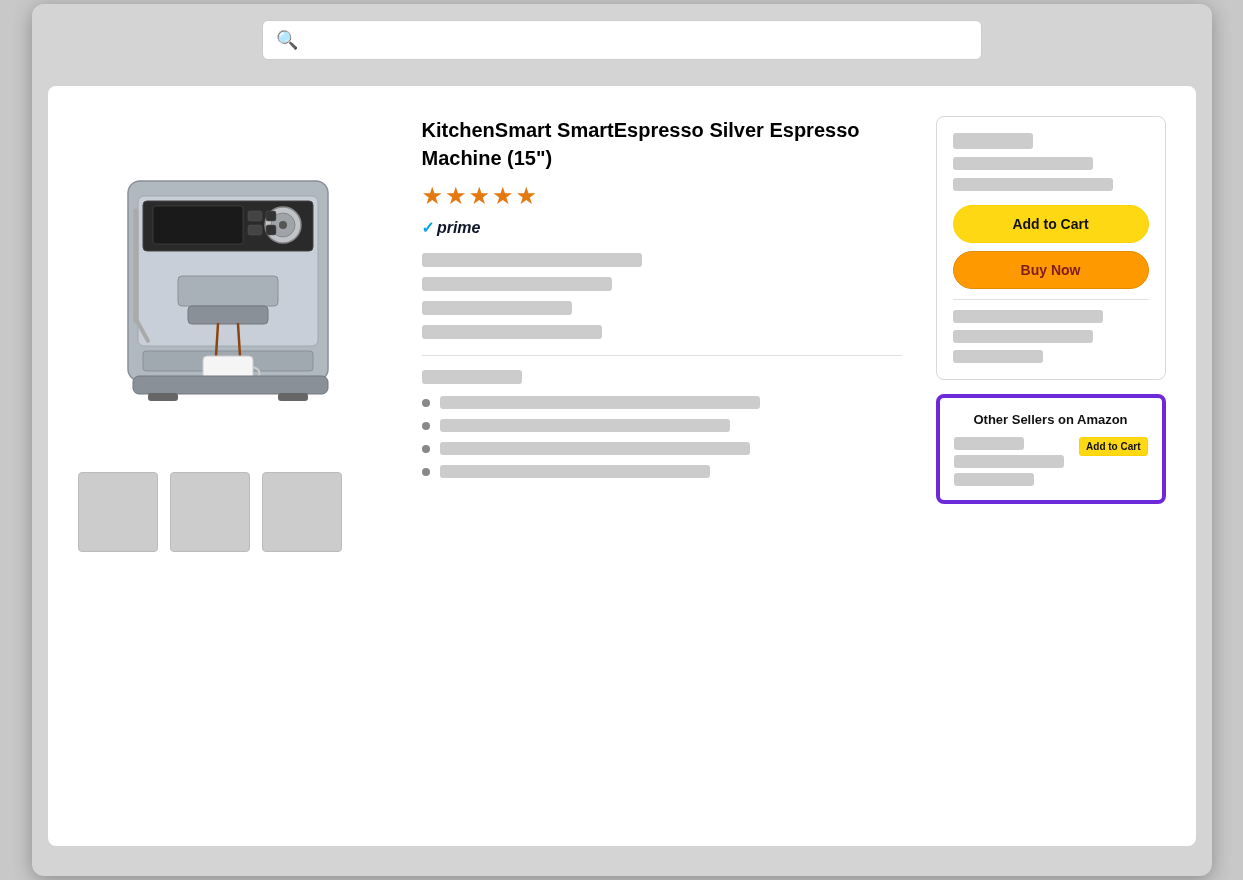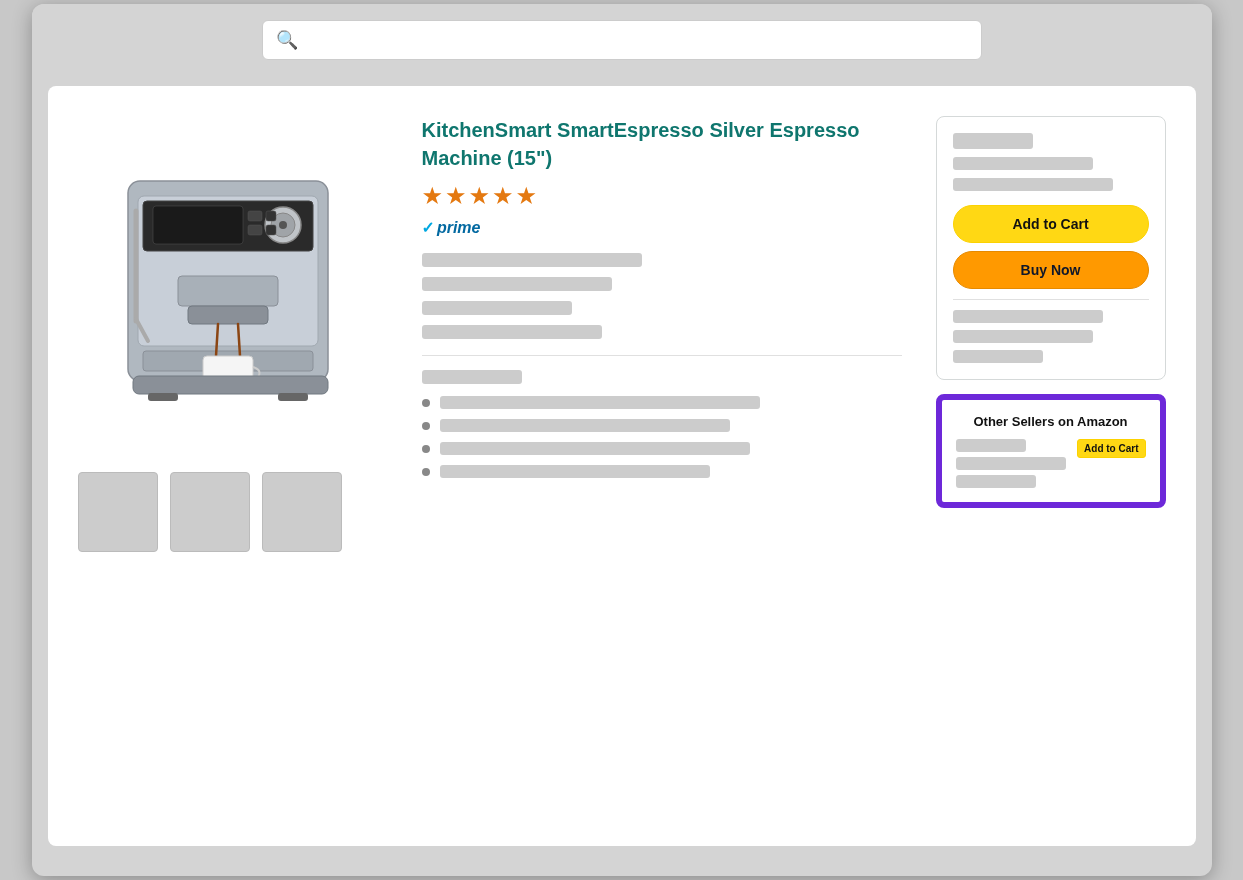--- a/index.html
+++ b/index.html
@@ -90,21 +90,21 @@
       border: 1px solid #bbb;
     }
     
     .details-column {
       flex: 1;
       padding-right: 10px;
     }
     .product-title {
       font-size: 20px;
       font-weight: bold;
-      color: #0f766e;
+      color: #000000;
       margin-bottom: 10px;
       line-height: 1.4;
     }
     .stars {
       color: #e47911;
       font-size: 24px;
       letter-spacing: 2px;
       margin-bottom: 8px;
     }
     .prime-badge {
@@ -112,21 +112,21 @@
       align-items: center;
       gap: 2px;
       margin-bottom: 16px;
     }
     .prime-check {
       color: #00a8e1;
       font-size: 16px;
       font-weight: bold;
     }
     .prime-text {
-      color: #0369a1;
+      color: #0f172a;
       font-style: italic;
       font-weight: bold;
       font-size: 16px;
     }
     .placeholder-lines {
       display: flex;
       flex-direction: column;
       gap: 10px;
       margin-bottom: 16px;
     }
@@ -207,36 +207,36 @@
       display: block;
     }
     .buy-now-btn {
       background: #FF9900;
       border: 1px solid #e68a00;
       border-radius: 20px;
       padding: 10px 0;
       width: 100%;
       font-size: 14px;
       font-weight: bold;
-      color: #0f172a;
+      color: #7f1d1d;
       cursor: pointer;
       text-align: center;
       margin-bottom: 0;
       display: block;
     }
     .buy-box-bottom {
       display: flex;
       flex-direction: column;
       gap: 7px;
       margin-top: 10px;
       padding-top: 10px;
       border-top: 1px solid #e0e0e0;
     }
     .other-sellers-box {
-      border: 6px solid #6d28d9;
+      border: 4px solid #6d28d9;
       border-radius: 8px;
       padding: 14px;
       background: #fff;
     }
     .other-sellers-title {
       font-size: 13px;
       font-weight: bold;
       color: #111;
       margin-bottom: 10px;
       text-align: center;

